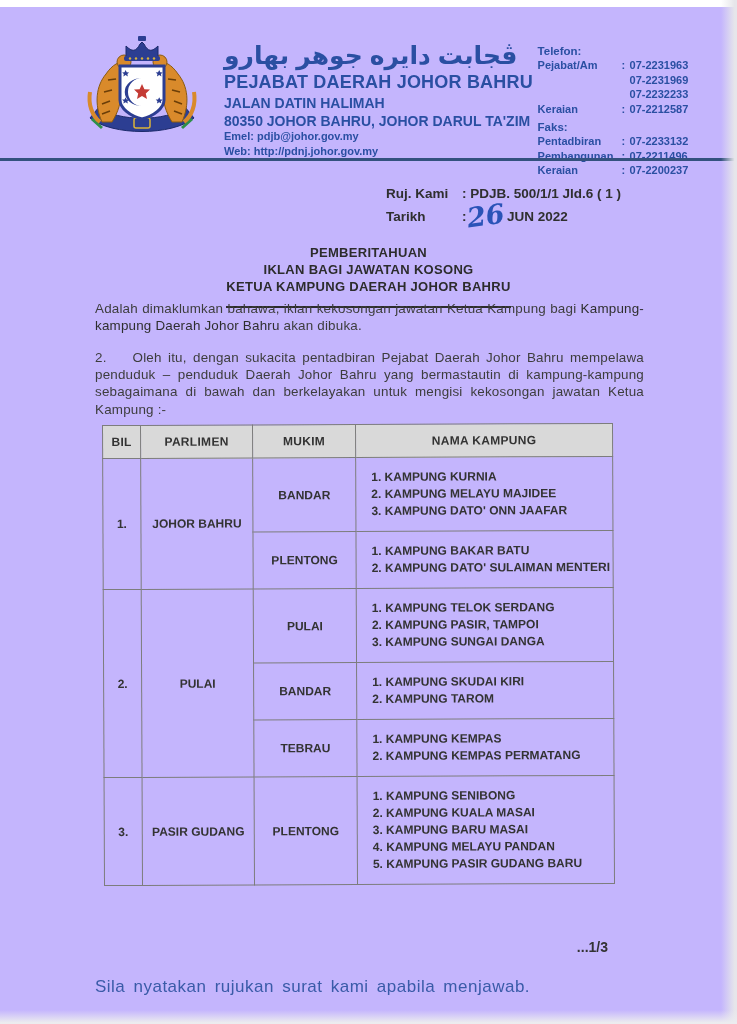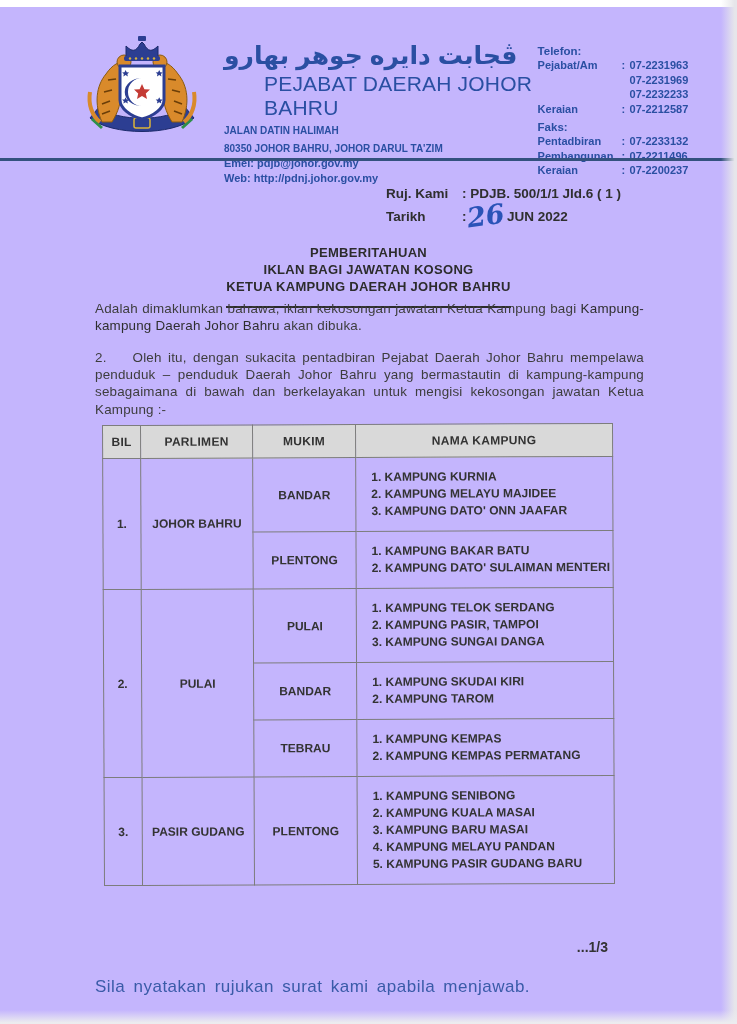--- a/index.html
+++ b/index.html
@@ -16,22 +16,22 @@
     background:linear-gradient(to right, rgba(0,0,0,0), #e6e6ea 85%); }
   .scan-edge-bottom { position:absolute; bottom:0; left:0; width:100%; height:14px;
     background:linear-gradient(to bottom, rgba(0,0,0,0), #ececef 90%); }
   .scan-edge-top { position:absolute; top:0; left:0; width:100%; height:7px; background:#ffffff; }
 
   
   .letterhead { position:absolute; top:34px; left:60px; width:660px; display:flex; }
   .crest { width:140px; height:110px; flex:0 0 140px; margin-left:12px; }
   .org-block { width:330px; padding-left:12px; padding-top:8px; color:#2a4fa2; }
   .jawi { font-size:25px; font-weight:bold; color:#2a4fa2; line-height:1.1; letter-spacing:1px; direction:rtl; text-align:left; }
-  .org-name { font-size:21px; font-weight:normal; letter-spacing:0.2px; margin-top:2px;margin-left:40px; }
-  .org-addr { font-size:10px; font-weight:bold; line-height:15px; margin-top:3px; }
+  .org-name { font-size:18px; font-weight:bold; letter-spacing:0.2px; margin-top:2px; }
+  .org-addr { font-size:14px; font-weight:bold; line-height:15px; margin-top:3px; }
   .org-web  { font-size:11px; font-weight:bold; line-height:15px; }
 
   .contact-block { width:185px; padding-top:11px; color:#2a4fa2; font-size:11px; font-weight:bold; }
   .contact-heading { font-size:11.5px; margin-bottom:1px; }
   .contact-grid { display:grid; grid-template-columns:84px 8px auto; line-height:14.5px; }
   .contact-grid span { white-space:nowrap; }
   .faks-heading { margin-top:5px; }
 
   .rule { position:absolute; top:158px; left:0; width:737px; height:3px; background:#33517e; }
 

